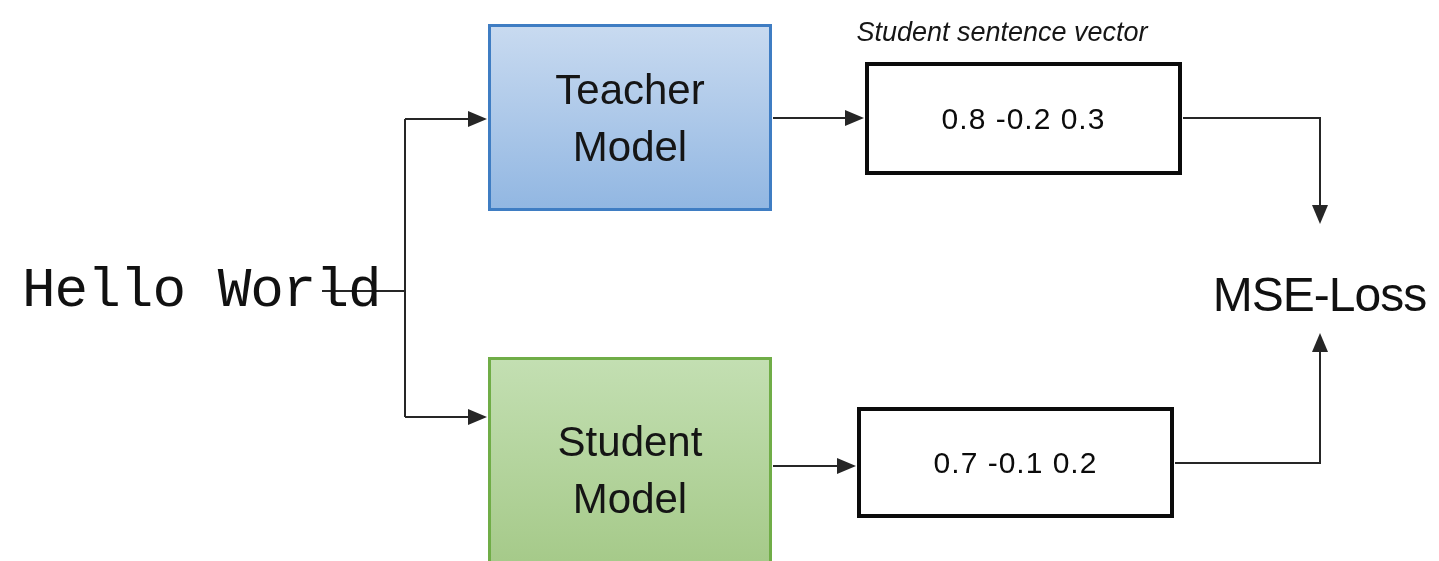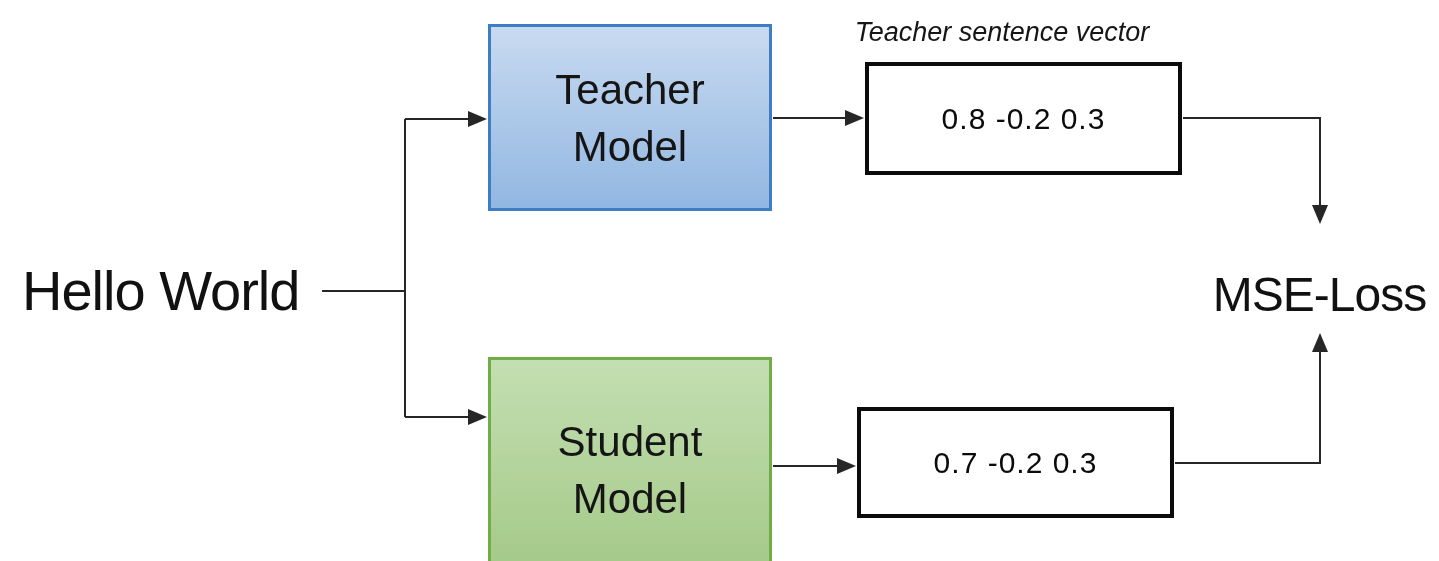--- a/index.html
+++ b/index.html
@@ -36,20 +36,21 @@
     box-sizing: border-box;
   }
   .input-text {
     left: 22px;
     top: 260px;
     width: 290px;
     font-size: 56px;
     line-height: 62px;
     white-space: nowrap;
     letter-spacing: -1px;
+    font-family: Liberation Mono, monospace;
   }
   .loss-text {
     left: 1200px;
     top: 267px;
     width: 239px;
     text-align: center;
     font-size: 48px;
     line-height: 56px;
     white-space: nowrap;
     letter-spacing: -1px;
@@ -152,24 +153,24 @@
   <div class="node model-box teacher">
     <span>Teacher</span>
     <span>Model</span>
   </div>
 
   <div class="node model-box student">
     <span>Student</span>
     <span>Model</span>
   </div>
 
-  <div class="node vector-caption teacher">Teacher sentence vector</div>
+  <div class="node vector-caption teacher">Student sentence vector</div>
   <div class="node vector-box teacher">
     <span>0.8 -0.2 0.3</span>
   </div>
 
   <div class="node vector-box student">
-    <span>0.7 -0.2 0.3</span>
+    <span>0.7 -0.1 0.2</span>
   </div>
 
   <div class="node loss-text">MSE-Loss</div>
 
 </div>
 
 </body></html>

